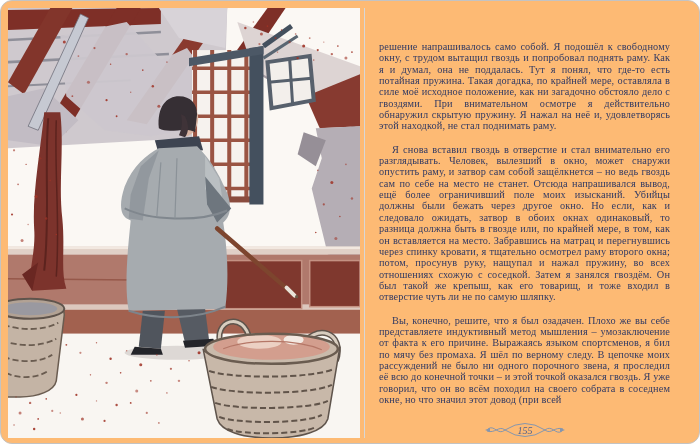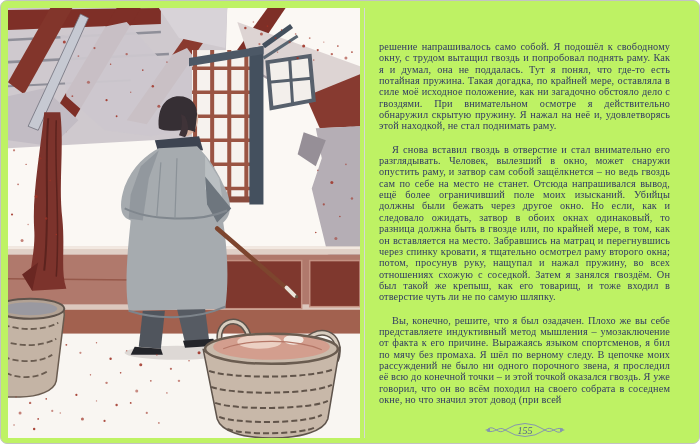--- a/index.html
+++ b/index.html
@@ -1,22 +1,22 @@
 <!DOCTYPE html>
 <html><head>
 <meta charset="utf-8">
 <style>
   html,body{margin:0;padding:0;background:#ffffff;}
   *{box-sizing:border-box;}
   .card{
     position:relative;
     width:700px;height:444px;
-    background:#bef264;
+    background:#fdba74;
     border:1px solid #c3c3c3;
-    border-radius:7px;
+    border-radius:12px;
     overflow:hidden;
     font-family:"Liberation Serif", serif;
   }
   .page-left{
     position:absolute;left:7px;top:7px;width:352px;height:430px;
   }
   .page-left svg{display:block;width:100%;height:100%;}
   .gutter{
     position:absolute;left:363px;top:7px;width:1px;height:430px;
     background:#d7d7d7;

